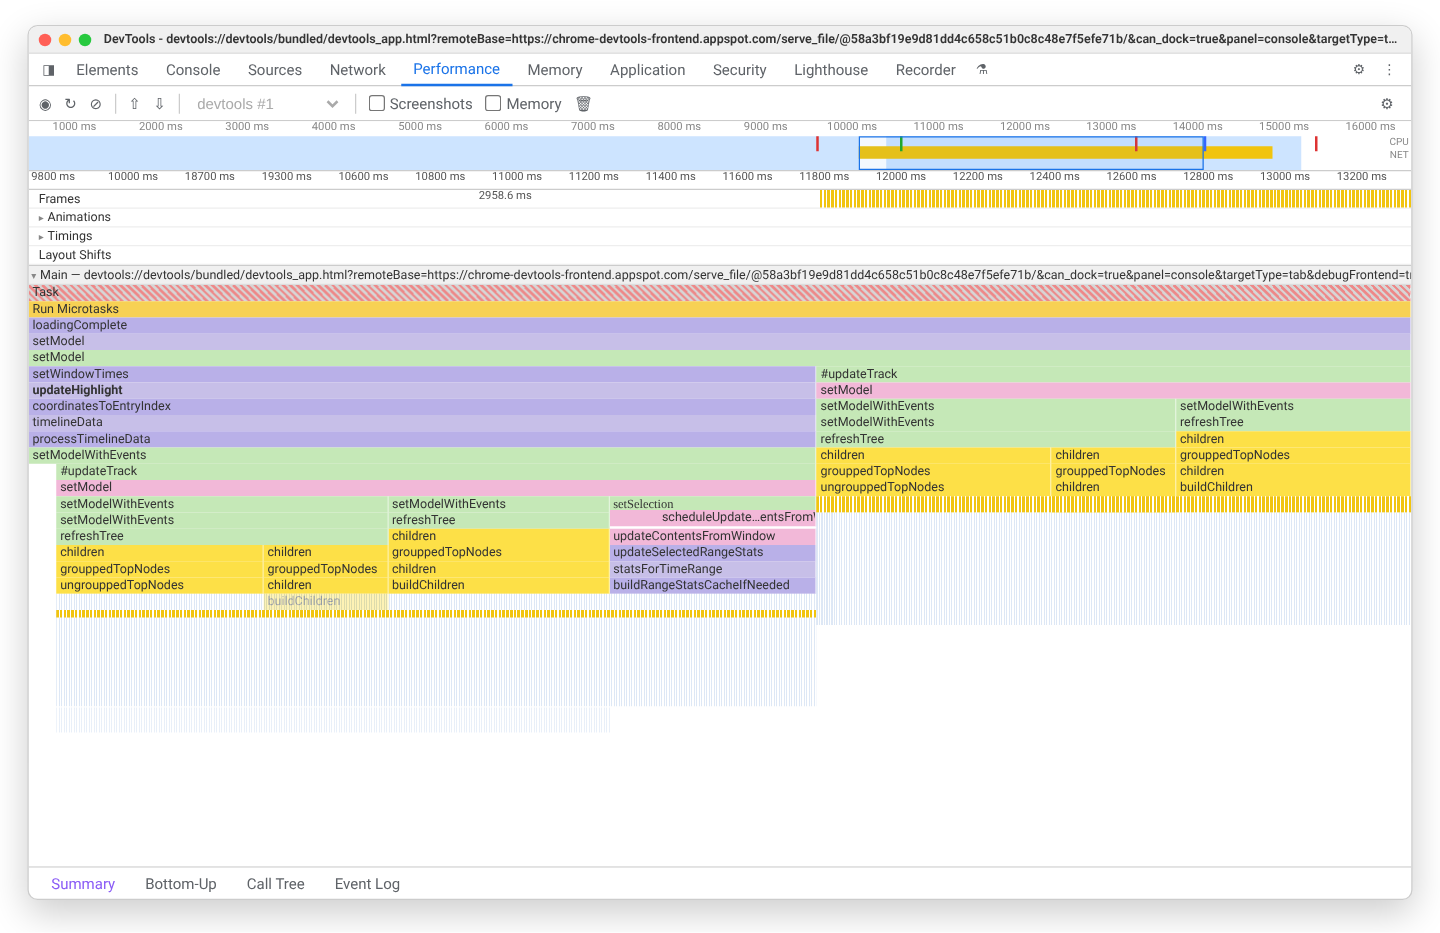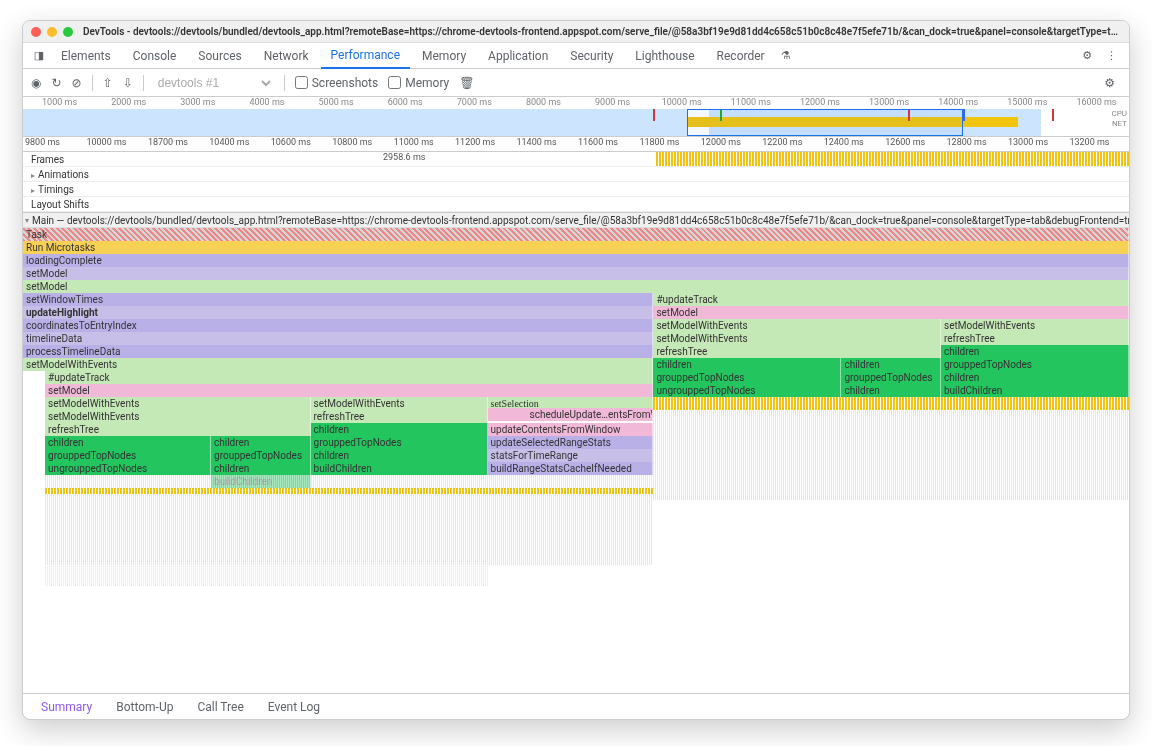--- a/index.html
+++ b/index.html
@@ -36,21 +36,21 @@
   .track-row { display:flex; height:15px; align-items:center; border-bottom:1px solid #eee; font-size:10px;}
   .track-label{width:100px; padding-left:8px; color:#333;}
   .track-body{flex:1; position:relative; height:100%;}
   .tri{margin-right:3px; color:#888; font-size:8px;}
   .frames-strip{height:100%; background:repeating-linear-gradient(90deg,#f1c40f 0,#f1c40f 2px,#fff 2px,#fff 3px);}
   .frames-val{position:absolute; left:260px; top:0; font-size:9px; color:#555;}
   .main-hdr{height:15px; background:#f0f0f0; display:flex; align-items:center; font-size:10px; padding-left:2px; border-bottom:1px solid #ddd; white-space:nowrap; overflow:hidden;}
   .flame { position:relative; flex:1; overflow:hidden; background:#fff;}
   .bar { position:absolute; height:13px; font-size:10px; line-height:13px; padding-left:3px; white-space:nowrap; overflow:hidden; border-right:1px solid rgba(255,255,255,0.5);}
   .c-gray{background:#d6d6d6;} .c-yellow{background:#f7d154;} .c-purple{background:#b9b0e8;}
-  .c-purple2{background:#c7bfe8;} .c-green{background:#c5e8b7;} .c-teal{background:#22c55e;}
+  .c-purple2{background:#c7bfe8;} .c-green{background:#c5e8b7;} .c-teal{background:#fde047;}
   .c-pink{background:#f2b8d8;}
   .stripe{position:absolute; height:90px; background:repeating-linear-gradient(90deg,#c7d8ef 0,#c7d8ef 1px,#fff 1px,#fff 2px); opacity:0.6;}
   .yel-stripe{position:absolute; height:13px; background:repeating-linear-gradient(90deg,#f1c40f 0,#f1c40f 2px,#fff 2px,#fff 3px);}
   .bottom-tabs{height:26px; border-top:1px solid #ccc; display:flex; align-items:center; padding:0 6px;}
   .btab{padding:0 12px; height:26px; display:flex; align-items:center; font-size:12px; color:#5f6368; cursor:pointer;}
   .btab.active{color:#8b5cf6;}
   .hatched{background:repeating-linear-gradient(45deg,#e88 0,#e88 2px,#d6d6d6 2px,#d6d6d6 4px);}
 </style>
 </head>
 <body>
@@ -140,21 +140,21 @@
     <div class="ov-labels">
       <div>CPU</div>
       <div>NET</div>
     </div>
   </div>
 
   <div class="ruler">
     <span>9800 ms</span>
       <span>10000 ms</span>
       <span>18700 ms</span>
-      <span>10400 ms</span>
+      <span>19300 ms</span>
     <span>10600 ms</span>
       <span>10800 ms</span>
       <span>11000 ms</span>
       <span>11200 ms</span>
     <span>11400 ms</span>
       <span>11600 ms</span>
       <span>11800 ms</span>
       <span>12000 ms</span>
     <span>12200 ms</span>
       <span>12400 ms</span>

